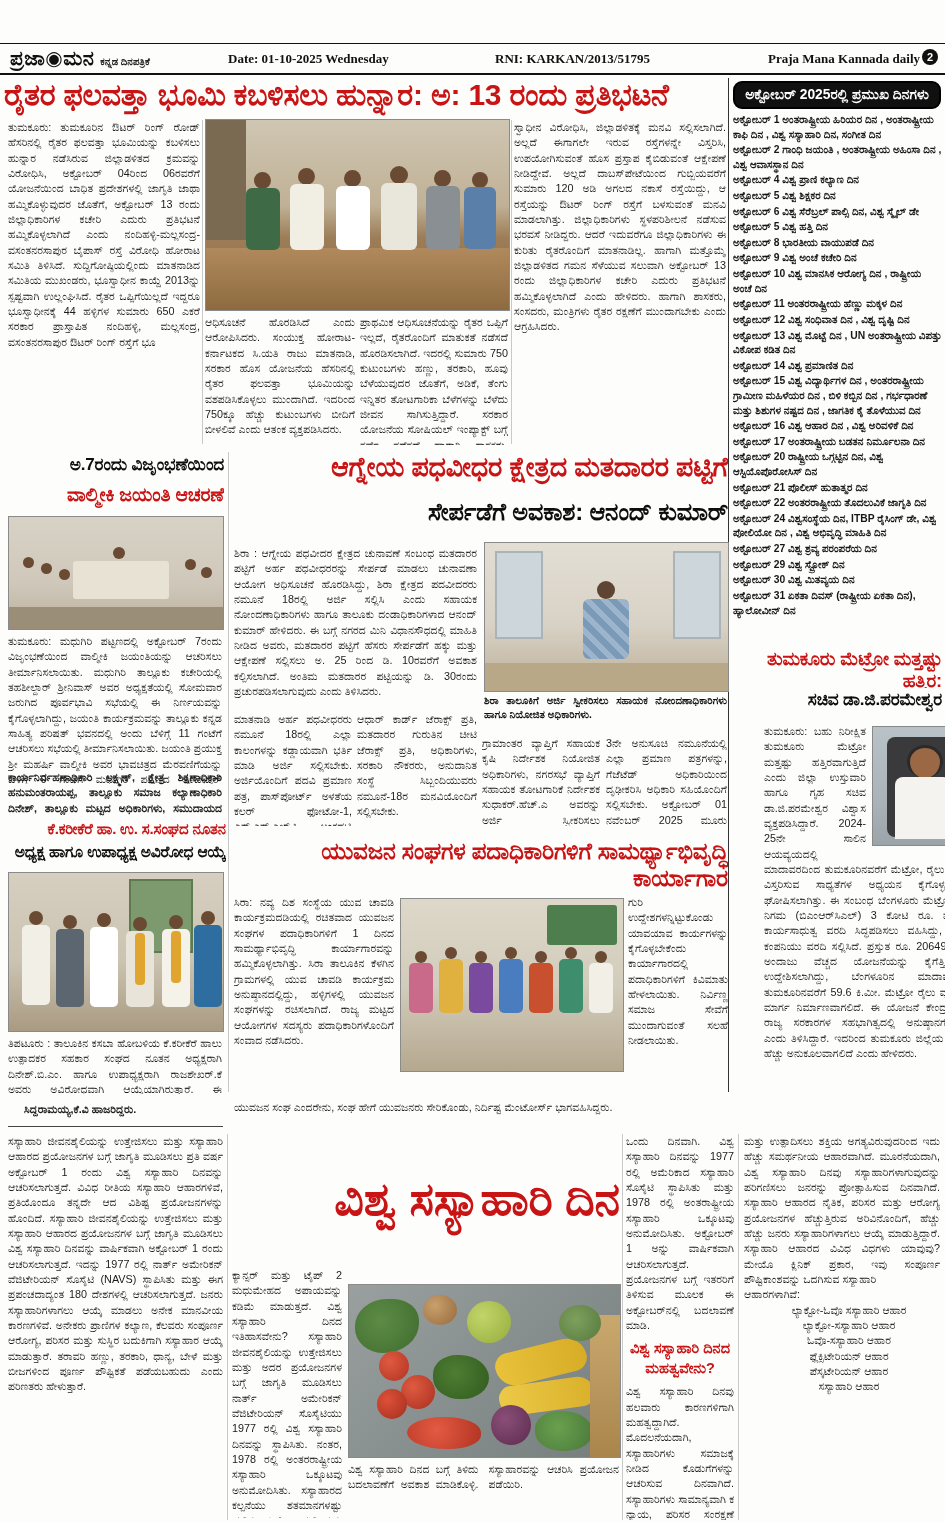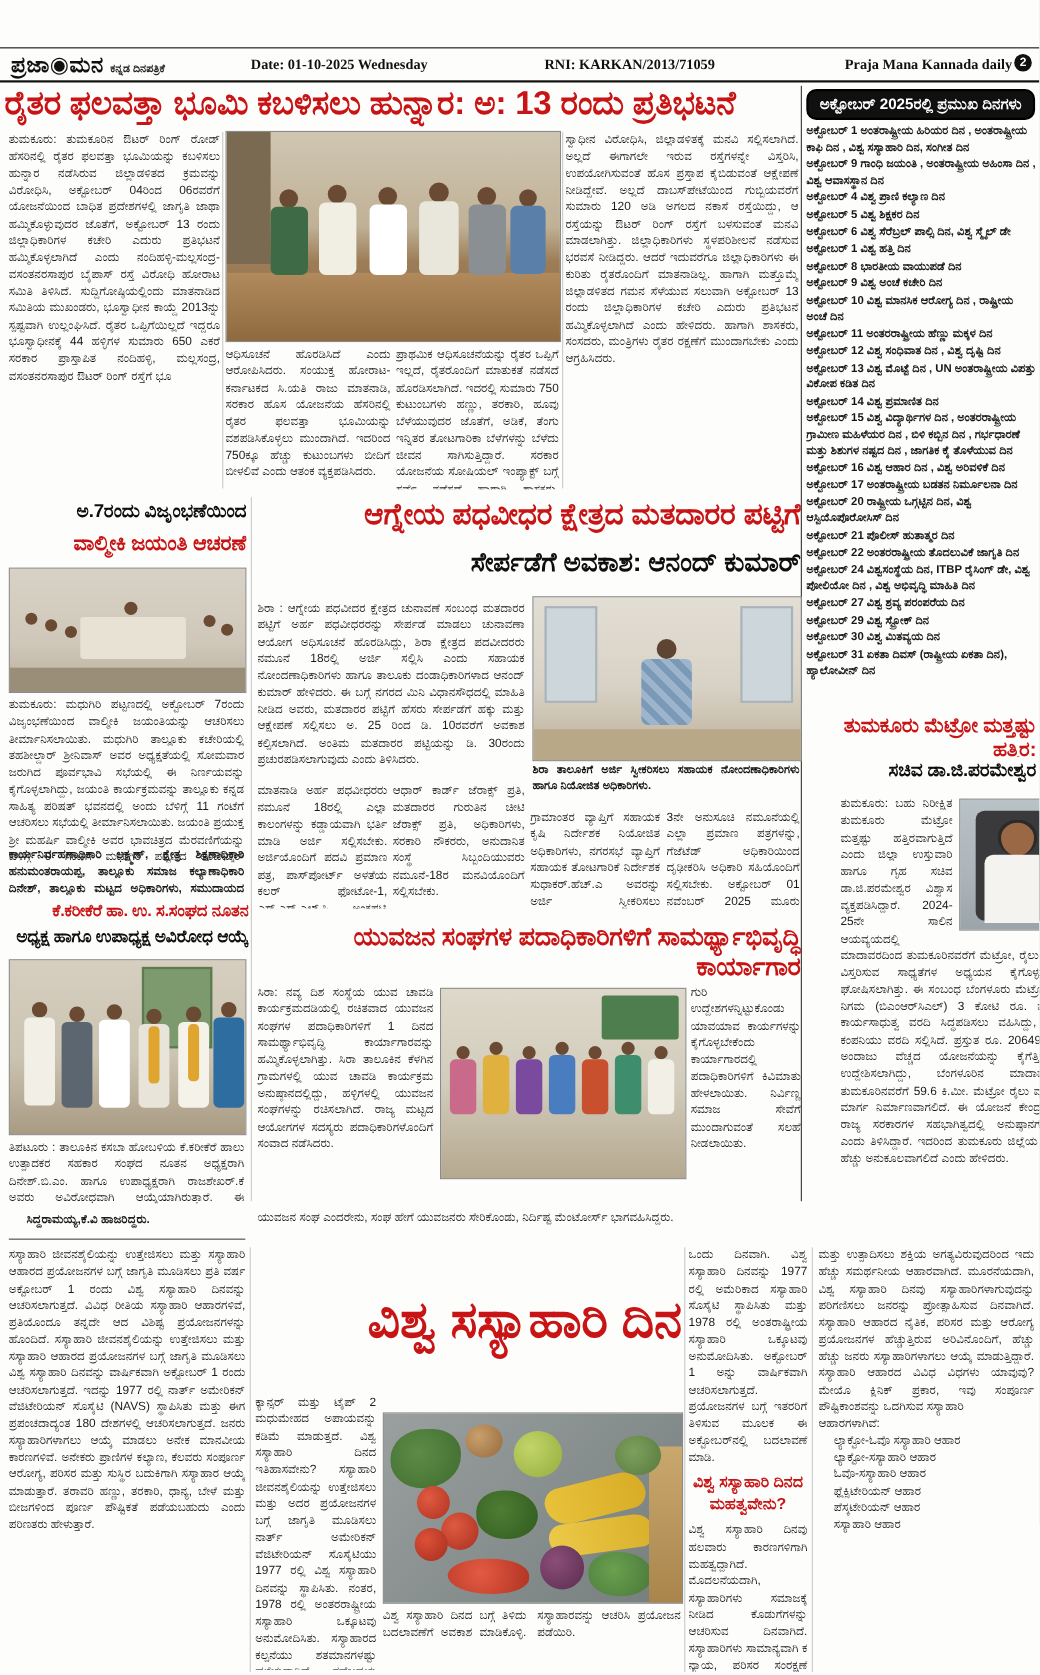--- a/index.html
+++ b/index.html
@@ -42,37 +42,37 @@
 </head>
 <body>
 
 <div id="page">
 
   <div class="hrule" style="left:0;top:43px;width:945px;height:1px;"></div>
   <div class="logo" style="left:10px;top:46px;">
     <span>ಪ್ರಜಾ◉ಮನ</span><small>ಕನ್ನಡ ದಿನಪತ್ರಿಕೆ</small>
   </div>
   <div class="masthead-meta" style="left:228px;top:51px;">Date: 01-10-2025 Wednesday</div>
-  <div class="masthead-meta" style="left:495px;top:51px;">RNI: KARKAN/2013/71059</div>
+  <div class="masthead-meta" style="left:495px;top:51px;">RNI: KARKAN/2013/51795</div>
   <div class="masthead-meta" style="left:768px;top:51px;">Praja Mana Kannada daily</div>
   <div class="page-badge" style="left:922px;top:49px;">2</div>
   <div class="hrule" style="left:0;top:73px;width:945px;height:2px;"></div>
 
   <div class="headline h-red" style="left:4px;top:78px;width:726px;height:42px;font-size:30px;">ರೈತರ ಫಲವತ್ತಾ ಭೂಮಿ ಕಬಳಿಸಲು ಹುನ್ನಾರ: ಅ: 13 ರಂದು ಪ್ರತಿಭಟನೆ</div>
 
   <div class="vrule-dark" style="left:728px;top:78px;height:1014px;"></div>
   <div class="oct-box-title" style="left:733px;top:81px;width:208px;">ಅಕ್ಟೋಬರ್ 2025ರಲ್ಲಿ ಪ್ರಮುಖ ದಿನಗಳು</div>
   <div class="oct-list" style="left:733px;top:113px;width:209px;height:528px;">
 
   <div class="oct-item">ಅಕ್ಟೋಬರ್ 1 ಅಂತರಾಷ್ಟ್ರೀಯ ಹಿರಿಯರ ದಿನ , ಅಂತರಾಷ್ಟ್ರೀಯ ಕಾಫಿ ದಿನ , ವಿಶ್ವ ಸಸ್ಯಾಹಾರಿ ದಿನ, ಸಂಗೀತ ದಿನ</div>
-      <div class="oct-item">ಅಕ್ಟೋಬರ್ 9 ಗಾಂಧಿ ಜಯಂತಿ , ಅಂತರಾಷ್ಟ್ರೀಯ ಅಹಿಂಸಾ ದಿನ , ವಿಶ್ವ ಆವಾಸಸ್ಥಾನ ದಿನ</div>
+      <div class="oct-item">ಅಕ್ಟೋಬರ್ 2 ಗಾಂಧಿ ಜಯಂತಿ , ಅಂತರಾಷ್ಟ್ರೀಯ ಅಹಿಂಸಾ ದಿನ , ವಿಶ್ವ ಆವಾಸಸ್ಥಾನ ದಿನ</div>
       <div class="oct-item">ಅಕ್ಟೋಬರ್ 4 ವಿಶ್ವ ಪ್ರಾಣಿ ಕಲ್ಯಾಣ ದಿನ</div>
       <div class="oct-item">ಅಕ್ಟೋಬರ್ 5 ವಿಶ್ವ ಶಿಕ್ಷಕರ ದಿನ</div>
       <div class="oct-item">ಅಕ್ಟೋಬರ್ 6 ವಿಶ್ವ ಸೆರೆಬ್ರಲ್ ಪಾಲ್ಸಿ ದಿನ, ವಿಶ್ವ ಸ್ಮೈಲ್ ಡೇ</div>
-      <div class="oct-item">ಅಕ್ಟೋಬರ್ 1 ವಿಶ್ವ ಹತ್ತಿ ದಿನ</div>
+      <div class="oct-item">ಅಕ್ಟೋಬರ್ 5 ವಿಶ್ವ ಹತ್ತಿ ದಿನ</div>
       <div class="oct-item">ಅಕ್ಟೋಬರ್ 8 ಭಾರತೀಯ ವಾಯುಪಡೆ ದಿನ</div>
       <div class="oct-item">ಅಕ್ಟೋಬರ್ 9 ವಿಶ್ವ ಅಂಚೆ ಕಚೇರಿ ದಿನ</div>
       <div class="oct-item">ಅಕ್ಟೋಬರ್ 10 ವಿಶ್ವ ಮಾನಸಿಕ ಆರೋಗ್ಯ ದಿನ , ರಾಷ್ಟ್ರೀಯ ಅಂಚೆ ದಿನ</div>
       <div class="oct-item">ಅಕ್ಟೋಬರ್ 11 ಅಂತರರಾಷ್ಟ್ರೀಯ ಹೆಣ್ಣು ಮಕ್ಕಳ ದಿನ</div>
       <div class="oct-item">ಅಕ್ಟೋಬರ್ 12 ವಿಶ್ವ ಸಂಧಿವಾತ ದಿನ , ವಿಶ್ವ ದೃಷ್ಟಿ ದಿನ</div>
       <div class="oct-item">ಅಕ್ಟೋಬರ್ 13 ವಿಶ್ವ ಮೊಟ್ಟೆ ದಿನ , UN ಅಂತರಾಷ್ಟ್ರೀಯ ವಿಪತ್ತು ವಿಕೋಪ ಕಡಿತ ದಿನ</div>
       <div class="oct-item">ಅಕ್ಟೋಬರ್ 14 ವಿಶ್ವ ಪ್ರಮಾಣಿತ ದಿನ</div>
       <div class="oct-item">ಅಕ್ಟೋಬರ್ 15 ವಿಶ್ವ ವಿದ್ಯಾರ್ಥಿಗಳ ದಿನ , ಅಂತರರಾಷ್ಟ್ರೀಯ ಗ್ರಾಮೀಣ ಮಹಿಳೆಯರ ದಿನ , ಬಿಳಿ ಕಬ್ಬಿನ ದಿನ , ಗರ್ಭಧಾರಣೆ ಮತ್ತು ಶಿಶುಗಳ ನಷ್ಟದ ದಿನ , ಜಾಗತಿಕ ಕೈ ತೊಳೆಯುವ ದಿನ</div>
       <div class="oct-item">ಅಕ್ಟೋಬರ್ 16 ವಿಶ್ವ ಆಹಾರ ದಿನ , ವಿಶ್ವ ಅರಿವಳಿಕೆ ದಿನ</div>
       <div class="oct-item">ಅಕ್ಟೋಬರ್ 17 ಅಂತರಾಷ್ಟ್ರೀಯ ಬಡತನ ನಿರ್ಮೂಲನಾ ದಿನ</div>
@@ -228,21 +228,21 @@
   <div class="abs" style="left:626px;top:1134px;width:108px;height:386px;overflow:hidden;">
     <div class="body-col" style="position:static;width:108px;">ಒಂದು ದಿನವಾಗಿ. ವಿಶ್ವ ಸಸ್ಯಾಹಾರಿ ದಿನವನ್ನು 1977 ರಲ್ಲಿ ಅಮೆರಿಕಾದ ಸಸ್ಯಾಹಾರಿ ಸೊಸೈಟಿ ಸ್ಥಾಪಿಸಿತು ಮತ್ತು 1978 ರಲ್ಲಿ ಅಂತರಾಷ್ಟ್ರೀಯ ಸಸ್ಯಾಹಾರಿ ಒಕ್ಕೂಟವು ಅನುಮೋದಿಸಿತು. ಅಕ್ಟೋಬರ್ 1 ಅನ್ನು ವಾರ್ಷಿಕವಾಗಿ ಆಚರಿಸಲಾಗುತ್ತದೆ. ಪ್ರಯೋಜನಗಳ ಬಗ್ಗೆ ಇತರರಿಗೆ ತಿಳಿಸುವ ಮೂಲಕ ಈ ಅಕ್ಟೋಬರ್‌ನಲ್ಲಿ ಬದಲಾವಣೆ ಮಾಡಿ.</div>
     <div class="subhead-red">ವಿಶ್ವ ಸಸ್ಯಾಹಾರಿ ದಿನದ ಮಹತ್ವವೇನು?</div>
     <div class="body-col" style="position:static;width:108px;">ವಿಶ್ವ ಸಸ್ಯಾಹಾರಿ ದಿನವು ಹಲವಾರು ಕಾರಣಗಳಿಗಾಗಿ ಮಹತ್ವದ್ದಾಗಿದೆ. ಮೊದಲನೆಯದಾಗಿ, ಸಸ್ಯಾಹಾರಿಗಳು ಸಮಾಜಕ್ಕೆ ನೀಡಿದ ಕೊಡುಗೆಗಳನ್ನು ಆಚರಿಸುವ ದಿನವಾಗಿದೆ. ಸಸ್ಯಾಹಾರಿಗಳು ಸಾಮಾನ್ಯವಾಗಿ ಕ ನ್ಯಾಯ, ಪರಿಸರ ಸಂರಕ್ಷಣೆ ಮತ್ತು</div>
   </div>
 
   <div class="vrule" style="left:738px;top:1134px;height:386px;"></div>
   <div class="abs" style="left:744px;top:1134px;width:196px;height:386px;overflow:hidden;">
     <div class="body-col" style="position:static;width:196px;">ಮತ್ತು ಉತ್ಪಾದಿಸಲು ಶಕ್ತಿಯ ಅಗತ್ಯವಿರುವುದರಿಂದ ಇದು ಹೆಚ್ಚು ಸಮರ್ಥನೀಯ ಆಹಾರವಾಗಿದೆ. ಮೂರನೆಯದಾಗಿ, ವಿಶ್ವ ಸಸ್ಯಾಹಾರಿ ದಿನವು ಸಸ್ಯಾಹಾರಿಗಳಾಗುವುದನ್ನು ಪರಿಗಣಿಸಲು ಜನರನ್ನು ಪ್ರೋತ್ಸಾಹಿಸುವ ದಿನವಾಗಿದೆ. ಸಸ್ಯಾಹಾರಿ ಆಹಾರದ ನೈತಿಕ, ಪರಿಸರ ಮತ್ತು ಆರೋಗ್ಯ ಪ್ರಯೋಜನಗಳ ಹೆಚ್ಚುತ್ತಿರುವ ಅರಿವಿನೊಂದಿಗೆ, ಹೆಚ್ಚು ಹೆಚ್ಚು ಜನರು ಸಸ್ಯಾಹಾರಿಗಳಾಗಲು ಆಯ್ಕೆ ಮಾಡುತ್ತಿದ್ದಾರೆ. ಸಸ್ಯಾಹಾರಿ ಆಹಾರದ ವಿವಿಧ ವಿಧಗಳು ಯಾವುವು? ಮೇಯೊ ಕ್ಲಿನಿಕ್ ಪ್ರಕಾರ, ಇವು ಸಂಪೂರ್ಣ ಪೌಷ್ಟಿಕಾಂಶವನ್ನು ಒದಗಿಸುವ ಸಸ್ಯಾಹಾರಿ</div>
     <div class="body-col" style="position:static;width:196px;font-weight:400;">ಆಹಾರಗಳಾಗಿವೆ:</div>
-    <div class="body-col diet-list" style="position:static;width:196px;text-align:left;">
+    <div class="body-col diet-list" style="position:static;width:196px;text-align:center;">
 
     <div>ಲ್ಯಾಕ್ಟೋ-ಓವೊ ಸಸ್ಯಾಹಾರಿ ಆಹಾರ</div>
         <div>ಲ್ಯಾಕ್ಟೋ-ಸಸ್ಯಾಹಾರಿ ಆಹಾರ</div>
         <div>ಓವೊ-ಸಸ್ಯಾಹಾರಿ ಆಹಾರ</div>
         <div>ಫ್ಲೆಕ್ಸಿಟೇರಿಯನ್ ಆಹಾರ</div>
         <div>ಪೆಸ್ಕಟೇರಿಯನ್ ಆಹಾರ</div>
         <div>ಸಸ್ಯಾಹಾರಿ ಆಹಾರ</div>
       </div>
   </div>
 

